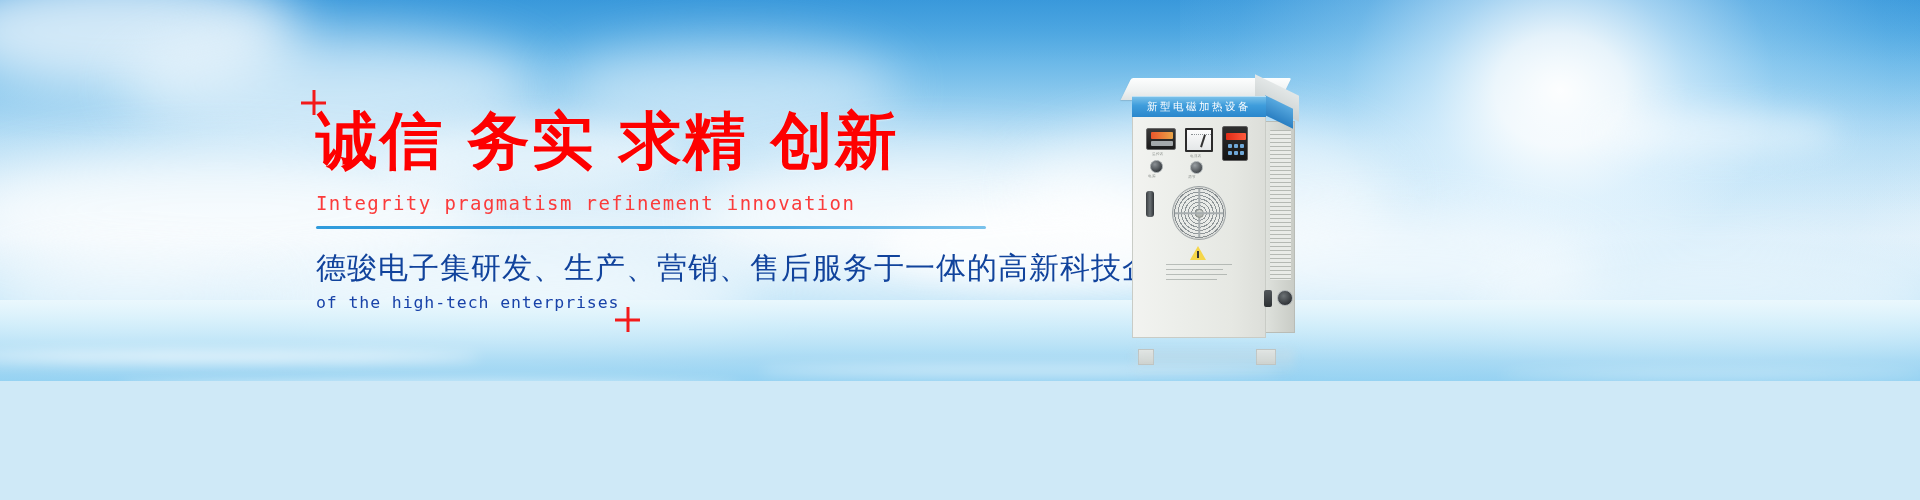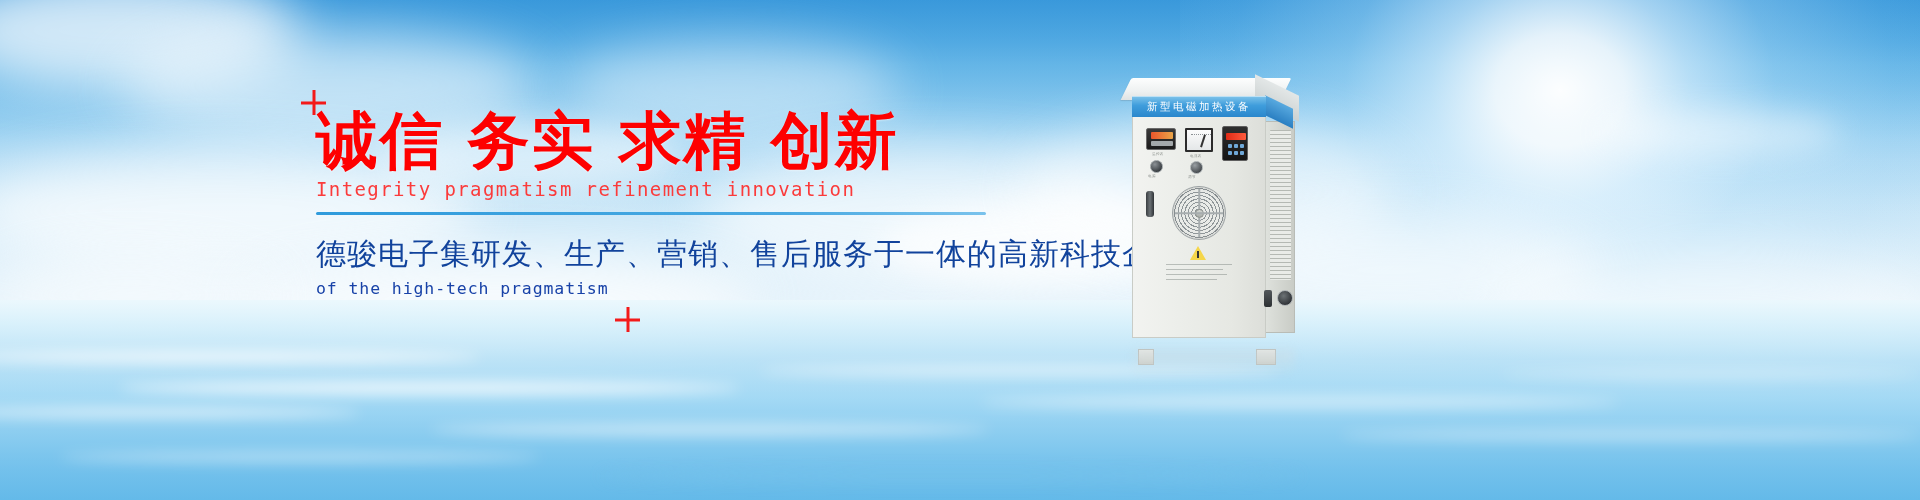--- a/index.html
+++ b/index.html
@@ -1,20 +1,20 @@
 <!DOCTYPE html>
 <html><head>
 <meta charset="utf-8">
 <style>
   * { margin:0; padding:0; box-sizing:border-box; }
   html,body { width:1920px; height:500px; overflow:hidden; background:#cfe9f7; }
   body { font-family:"Liberation Sans", sans-serif; }
 
   .banner{
-    position:relative; width:1920px; height:500px; overflow:hidden;
+    position:relative; width:1920px; height:381px; overflow:hidden;
     background:linear-gradient(to bottom,
       #4fa8e0 0%, #62b4e6 8%, #7fc3ec 16%, #9dd2f1 24%,
       #b8def5 32%, #c9e6f7 40%, #d6ecf9 48%, #dff0fa 55%,
       #e6f3fb 62%, #d9eefa 70%, #c2e5f8 80%, #a8d9f4 88%,
       #8fcdf0 95%, #7cc4ee 100%);
   }
 
   
   .sun-glow{
     position:absolute; left:1180px; top:-240px; width:760px; height:600px;
@@ -46,21 +46,21 @@
 
   
   .copy{ position:absolute; left:316px; top:104px; width:720px; }
   .headline{
     font-size:62px; line-height:74px; font-weight:700; color:#fe0000;
     letter-spacing:2px; white-space:nowrap;
     font-family:"DejaVu Sans","Liberation Sans",sans-serif;
     text-shadow:0 1px 2px rgba(255,255,255,.45);
   }
   .headline-en{
-    font-size:19px; letter-spacing:1.4px; color:#fb3b3b;
+    margin-top:14px; font-size:19px; letter-spacing:1.4px; color:#fb3b3b;
     font-family:"DejaVu Sans Mono","Liberation Mono",monospace; white-space:nowrap;
   }
   .rule{ margin-top:12px; width:670px; height:3px;
     background:linear-gradient(to right,#2f9bdc 0%,#49a9e2 70%,#79c2ec 100%);
     border-radius:2px; }
   .sub-cn{
     margin-top:20px; font-size:30px; line-height:38px; color:#11439c;
     letter-spacing:1px; white-space:nowrap;
     font-family:"DejaVu Sans","Liberation Sans",sans-serif;
   }
@@ -257,21 +257,21 @@
   <div class="streak" style="left:600px;  top:470px; width:700px; height:12px; background:rgba(120,195,235,.45);"></div>
 
   <div class="cross" id="cross-a"></div>
   <div class="cross" id="cross-b"></div>
 
   <div class="copy">
     <div class="headline">诚信 务实 求精 创新</div>
     <div class="headline-en">Integrity  pragmatism  refinement  innovation</div>
     <div class="rule"></div>
     <div class="sub-cn">德骏电子集研发、生产、营销、售后服务于一体的高新科技企业</div>
-    <div class="sub-en" style="margin-top:2px;">of the high-tech pragmatism</div>
+    <div class="sub-en" style="margin-top:2px;">of the high-tech enterprises</div>
   </div>
 
   <div class="machine">
     <div class="m-topplate"></div>
     <div class="m-topside"></div>
     <div class="m-side"></div>
     <div class="m-vent"></div>
     <div class="m-smallvent"></div>
     <div class="m-front"></div>
 

